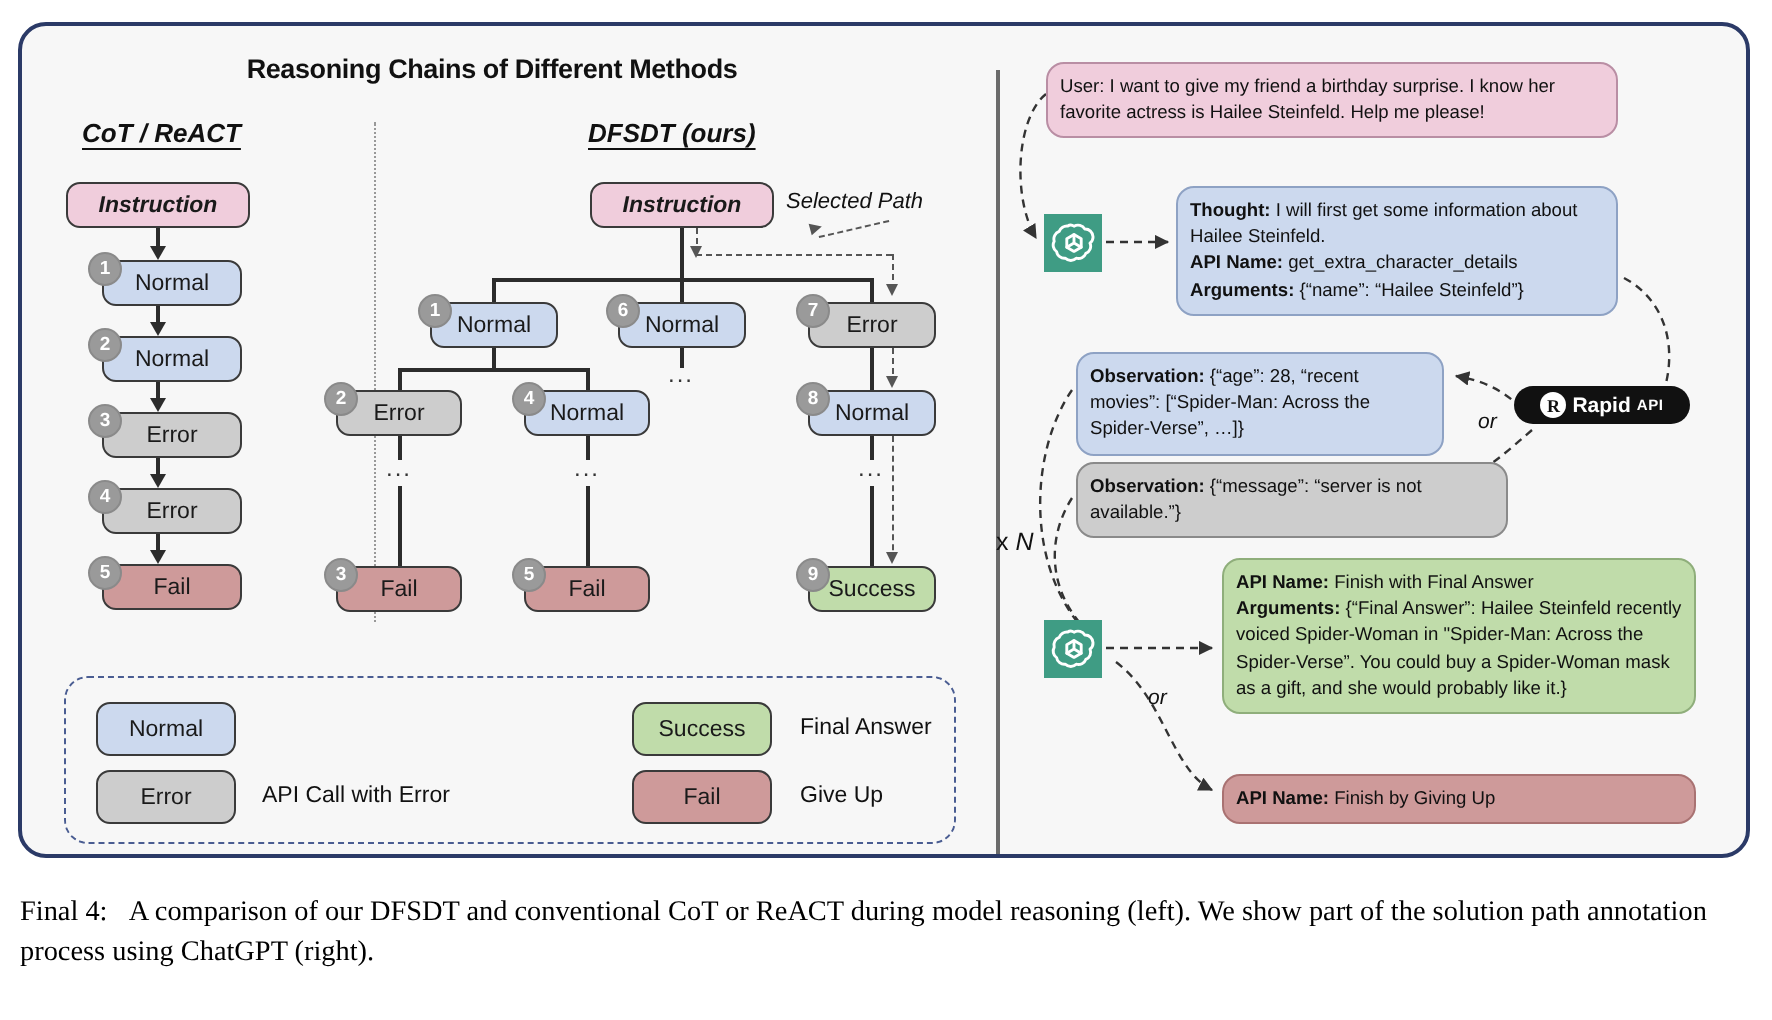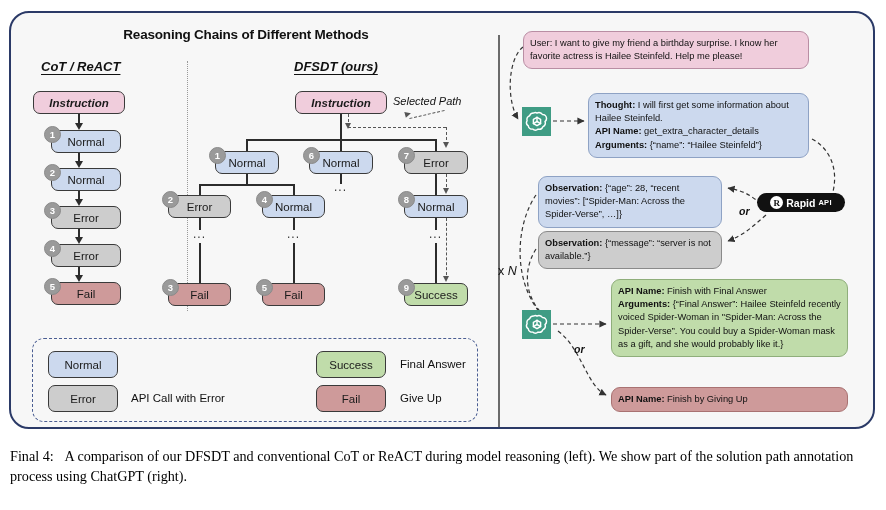--- a/index.html
+++ b/index.html
@@ -2,21 +2,21 @@
 <html><head>
 <meta charset="utf-8">
 <style>
   html,body{margin:0;padding:0;background:#ffffff;}
   body{width:886px;height:510px;position:relative;
        font-family:"Liberation Sans","DejaVu Sans",sans-serif;
        -webkit-font-smoothing:antialiased;}
 
   
   #figure-frame{position:absolute;left:9px;top:11px;width:866px;height:418px;
-       background:#f7f7f7;border:2px solid #2b3a67;border-radius:20px;
+       background:#f7f7f7;border:2px solid #2b3a67;border-radius:14px;
        box-sizing:border-box;overflow:hidden;}
 
   #panel-divider{position:absolute;left:487px;top:22px;width:2px;height:396px;
        background:#6b6b6b;}
 
   
   #left-panel{position:absolute;left:0;top:0;width:487px;height:418px;}
   #panel-title{position:absolute;left:0;top:14px;width:470px;text-align:center;
        font-size:13.5px;font-weight:bold;color:#111;letter-spacing:-.2px;}
 
@@ -91,21 +91,21 @@
         background:#111;border-radius:10px;display:flex;align-items:center;
         justify-content:center;gap:3px;z-index:6;}
   #rapidapi-badge .ra-mark{width:13px;height:13px;border-radius:50%;background:#fff;
         color:#111;font-size:9px;font-weight:bold;display:flex;
         align-items:center;justify-content:center;font-family:"Liberation Serif",serif;}
   #rapidapi-badge .ra-name{color:#fff;font-size:10.5px;font-weight:bold;}
   #rapidapi-badge .ra-api{color:#fff;font-size:7.5px;font-weight:bold;letter-spacing:.3px;}
 
   
   .rdash{position:absolute;z-index:3;}
-  .or-label{position:absolute;font-size:10.5px;font-style:italic;font-weight:bold;
+  .or-label{position:absolute;font-size:10.5px;font-style:italic;font-weight:normal;
         color:#111;z-index:6;}
   #xn-label{position:absolute;left:498px;top:264px;font-size:12.5px;
         font-style:italic;color:#111;z-index:6;}
   #xn-label .xn-x{font-style:normal;}
 
   
   #caption{position:absolute;left:10px;top:446px;width:866px;
         font-family:"Liberation Serif","DejaVu Serif",serif;font-size:14.2px;
         line-height:1.42;color:#000;}
   #caption .fig-label{font-weight:normal;}
@@ -259,21 +259,21 @@
     <div class="bubble b-thought" style="left:88px;top:80px;width:221px;">
       <b>Thought:</b><span> I will first get some information about Hailee Steinfeld.</span><br>
       <b>API Name:</b><span> get_extra_character_details</span><br>
       <b>Arguments:</b><span> {“name”: “Hailee Steinfeld”}</span>
     </div>
 
     <div class="bubble b-obs-ok" style="left:38px;top:163px;width:184px;">
       <b>Observation:</b><span> {“age”: 28, “recent movies”: [“Spider-Man: Across the Spider-Verse”, …]}</span>
     </div>
 
-    <div class="bubble b-obs-err" style="left:38px;top:218px;width:184px;">
+    <div class="bubble b-obs-err" style="left:38px;top:218px;width:216px;">
       <b>Observation:</b><span> {“message”: “server is not available.”}</span>
     </div>
 
     <div class="gpt-logo" style="left:22px;top:297px;">
       <svg viewBox="0 0 24 24" aria-hidden="true">
         <g fill="none" stroke="#ffffff" stroke-width="1.45" stroke-linecap="round" stroke-linejoin="round">
           <path d="M12 3.1c1.9-1.1 4.3-.5 5.4 1.4 2.2-.1 4 1.6 4.1 3.8.1 1.3-.5 2.5-1.5 3.3.9 2-.1 4.3-2.1 5.1-.7 1.9-2.8 3-4.8 2.4-1.5 1.5-3.9 1.5-5.4 0-2.1.3-4.1-1.2-4.4-3.3-1.7-1.1-2.2-3.4-1.2-5.2-.6-2 .5-4.2 2.5-4.9C5.3 4 7 2.8 8.9 3c.8-.6 1.9-.8 3.1.1z"></path>
           <path d="M12 7.3 15.6 9.4v4.2L12 15.7 8.4 13.6V9.4z"></path>
           <path d="M12 7.3v4.2l3.6 2.1M12 11.5 8.4 13.6"></path>
         </g>

